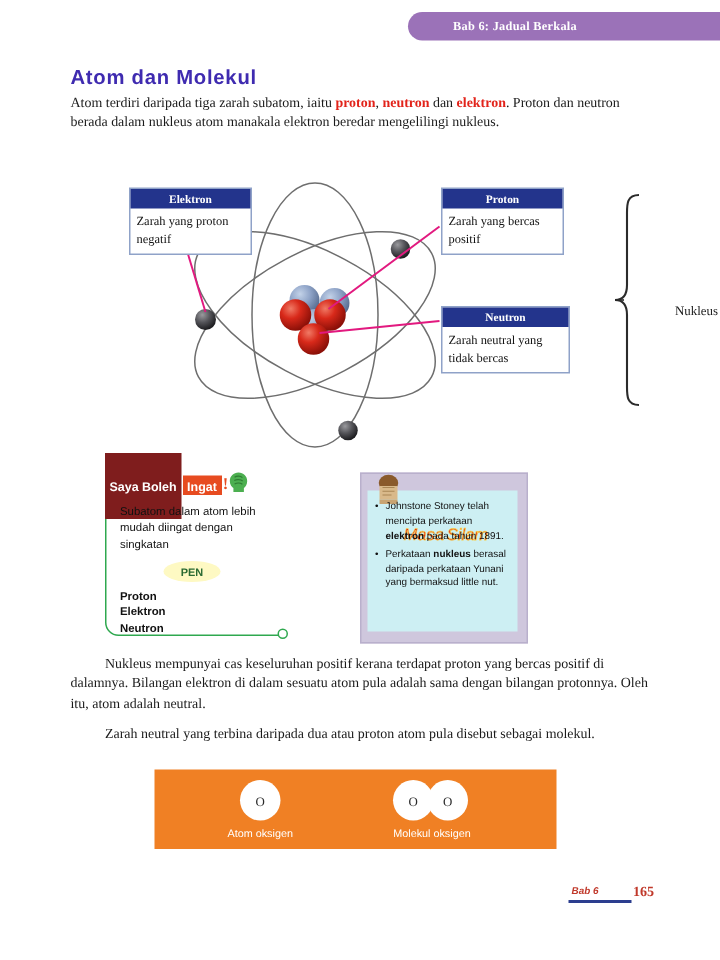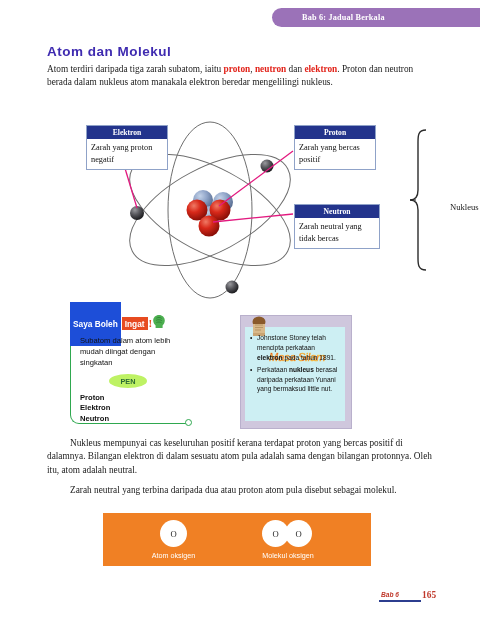--- a/index.html
+++ b/index.html
@@ -69,37 +69,37 @@
     position:absolute;left:0;top:6px;width:118px;height:100px;
     border-left:1.3px solid #2fa84f;border-bottom:1.3px solid #2fa84f;
     border-bottom-left-radius:9px;
   }
   .sbi-dot{
     position:absolute;right:-3px;bottom:-3px;width:5px;height:5px;
     border:1.3px solid #2fa84f;border-radius:50%;background:#fff;
   }
   .sbi-head{position:absolute;left:0;top:0;display:flex;align-items:center;height:13px;}
   .sbi-green{
-    background:#1d4ed8;color:#fff;font-size:8.3px;font-weight:bold;
+    background:#7f1d1d;color:#fff;font-size:8.3px;font-weight:bold;
     font-family:"Liberation Sans", sans-serif;padding:17px 3px;
   }
   .sbi-red{
     background:#e74b20;color:#fff;font-size:8.3px;font-weight:bold;
     font-family:"Liberation Sans", sans-serif;padding:1.5px 3px;margin-left:1px;
   }
   .sbi-bang{color:#e74b20;font-size:11px;font-weight:bold;margin-left:1px;line-height:1;}
   .sbi-head-icon{margin-left:0px;}
   .sbi-text{
     position:absolute;left:10px;top:18px;width:100px;
     font-size:7.6px;line-height:1.46;color:#111;
     font-family:"Liberation Sans", sans-serif;
   }
   .pen-oval{
     position:absolute;left:39px;top:57px;width:38px;height:14px;
-    background:#bef264;border-radius:50%;
+    background:#fef9c3;border-radius:50%;
     display:flex;align-items:center;justify-content:center;
     font-size:7.3px;font-weight:bold;color:#2b6b33;
     font-family:"Liberation Sans", sans-serif;
   }
   .pen-list{
     position:absolute;left:10px;top:76px;
     font-size:7.6px;line-height:1.35;color:#111;font-weight:bold;
     font-family:"Liberation Sans", sans-serif;
   }
   .pen-list span{font-weight:bold;}

